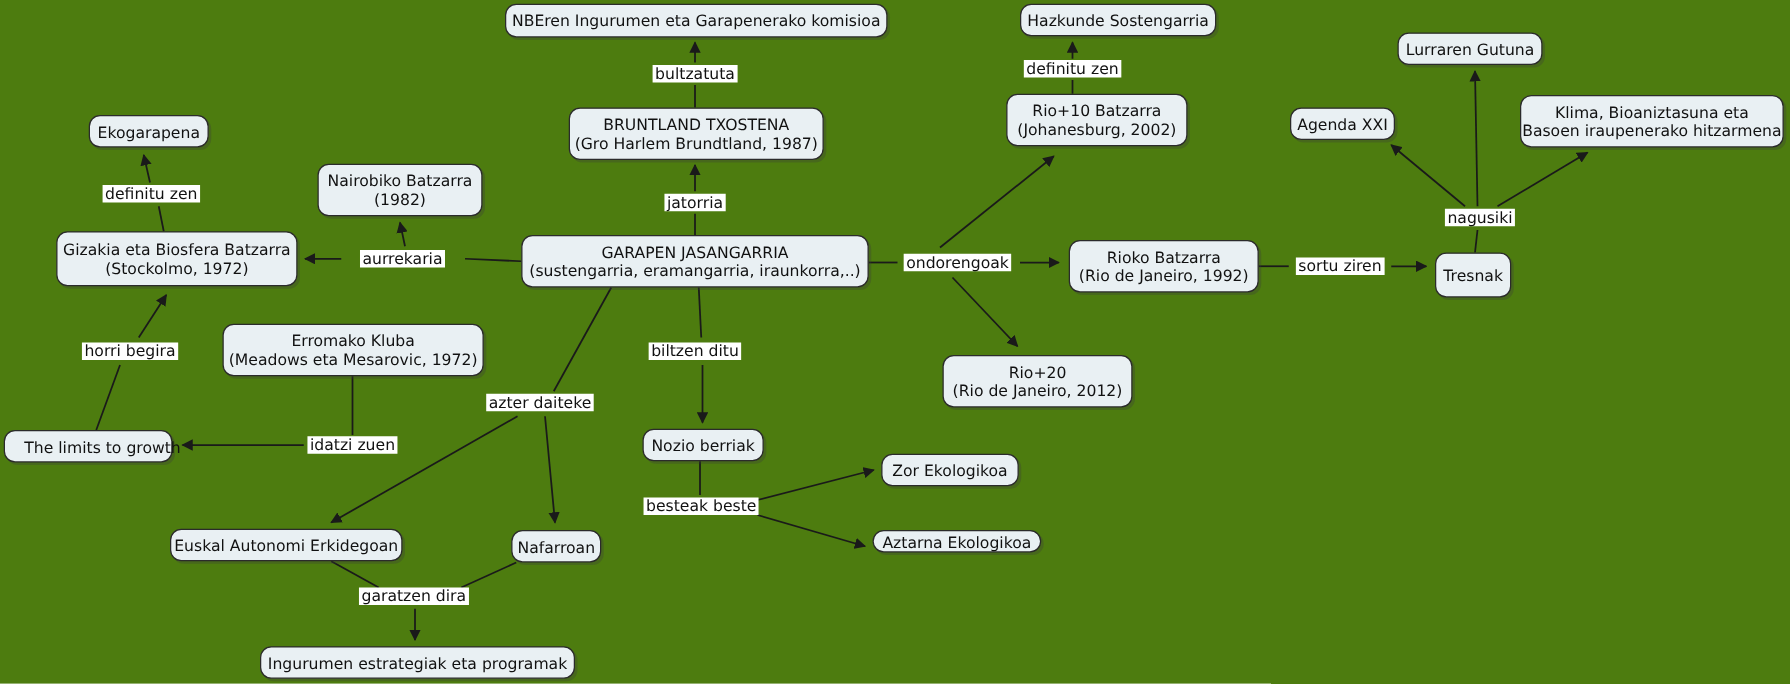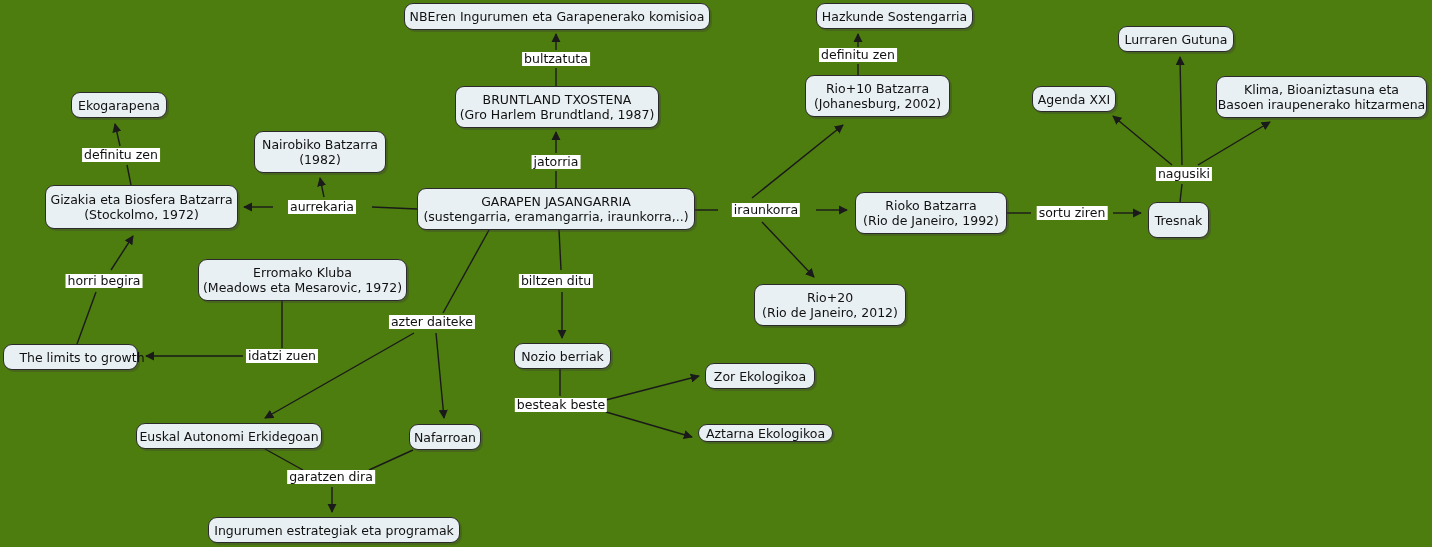--- a/index.html
+++ b/index.html
@@ -173,21 +173,21 @@
 
   <div class="node" style="left:855px;top:192px;width:152px;height:42px;">
     <span class="ln">Rioko Batzarra</span>
     <span class="ln">(Rio de Janeiro, 1992)</span>
   </div>
 
   <div class="node" style="left:1148px;top:202px;width:61px;height:36px;">
     <span class="ln">Tresnak</span>
   </div>
 
-  <div class="node" style="left:178px;top:259px;width:209px;height:42px;margin-left:20px;">
+  <div class="node" style="left:178px;top:259px;width:209px;height:42px;">
     <span class="ln">Erromako Kluba</span>
     <span class="ln">(Meadows eta Mesarovic, 1972)</span>
   </div>
 
   <div class="node" style="left:754px;top:284px;width:152px;height:42px;">
     <span class="ln">Rio+20</span>
     <span class="ln">(Rio de Janeiro, 2012)</span>
   </div>
 
   <div class="node" style="left:3px;top:344px;width:135px;height:26px;padding-left:32px;">
@@ -217,21 +217,21 @@
   <div class="node" style="left:208px;top:517px;width:252px;height:26px;">
     <span class="ln">Ingurumen estrategiak eta programak</span>
   </div>
 
   <div class="edge-label" style="left:556px;top:59px;">bultzatuta</div>
   <div class="edge-label" style="left:858px;top:55px;">definitu zen</div>
   <div class="edge-label" style="left:121px;top:155px;">definitu zen</div>
   <div class="edge-label" style="left:556px;top:162px;">jatorria</div>
   <div class="edge-label" style="left:1184px;top:174px;">nagusiki</div>
   <div class="edge-label" style="left:322px;top:207px;">aurrekaria</div>
-  <div class="edge-label" style="left:766px;top:210px;">iraunkorra</div>
+  <div class="edge-label" style="left:766px;top:210px;">ondorengoak</div>
   <div class="edge-label" style="left:1072px;top:213px;">sortu ziren</div>
   <div class="edge-label" style="left:104px;top:281px;">horri begira</div>
   <div class="edge-label" style="left:556px;top:281px;">biltzen ditu</div>
   <div class="edge-label" style="left:432px;top:322px;">azter daiteke</div>
   <div class="edge-label" style="left:282px;top:356px;">idatzi zuen</div>
   <div class="edge-label" style="left:561px;top:405px;">besteak beste</div>
   <div class="edge-label" style="left:331px;top:477px;">garatzen dira</div>
 
 </div>
 

